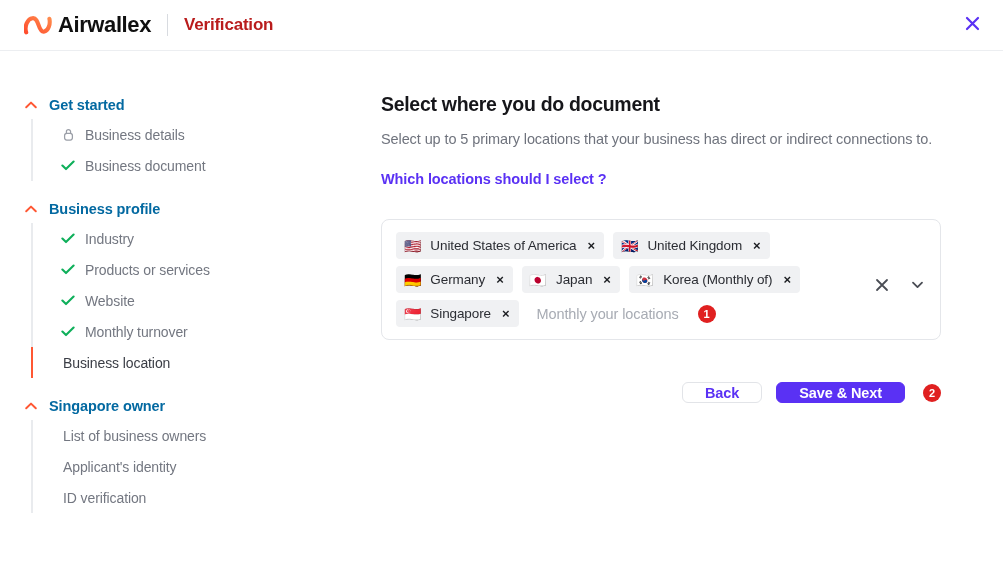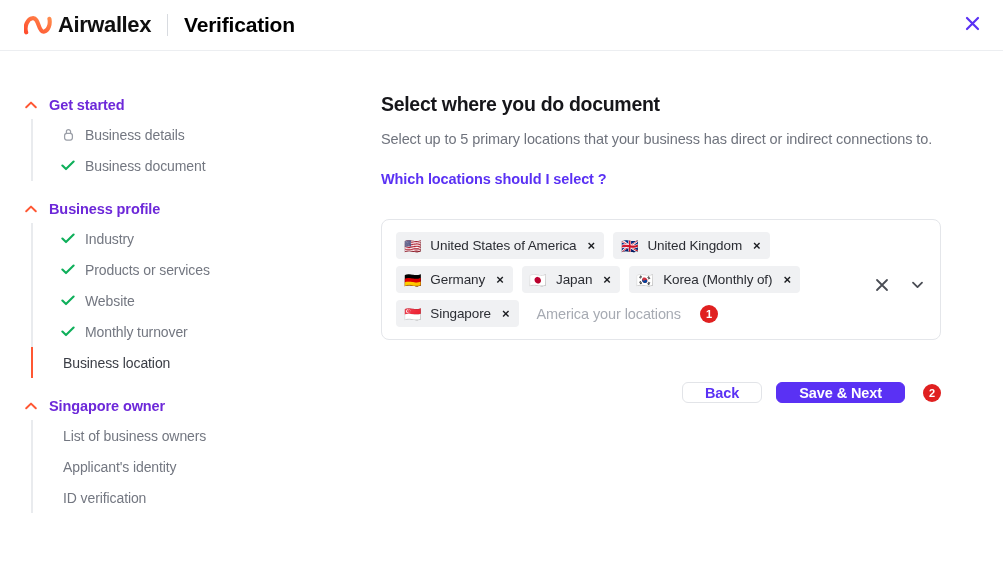--- a/index.html
+++ b/index.html
@@ -30,23 +30,23 @@
     letter-spacing: -0.4px;
     margin-left: 4px;
   }
   .brand-divider {
     width: 1px;
     height: 22px;
     background: #d8dbe0;
     margin: 0 16px;
   }
   .brand-sub {
-    font-size: 21px;
-    font-weight: bold;
-    color: #000000;
+    font-size: 17px;
+    font-weight: bold;
+    color: #b91c1c;
     letter-spacing: -0.2px;
   }
   .close-btn {
     position: absolute;
     right: 18px;
     top: 50%;
     transform: translateY(-50%);
     width: 26px; height: 26px;
     display: flex; align-items: center; justify-content: center;
     background: none; border: none; cursor: pointer;
@@ -71,21 +71,21 @@
   }
   .chev {
     width: 14px; height: 14px;
     margin-right: 11px;
     flex-shrink: 0;
     display: block;
   }
   .section-title {
     font-size: 14.5px;
     font-weight: bold;
-    color: #6d28d9;
+    color: #0369a1;
     letter-spacing: -0.1px;
   }
   .section-items {
     margin-left: 7px;
     border-left: 2px solid #e9ebee;
     padding-left: 0;
   }
   .nav-item {
     display: flex;
     align-items: center;
@@ -430,21 +430,21 @@
           <span>Korea (Monthly of)</span>
           <span class="chip-x">×</span>
         </span>
 
         <span class="chip">
           <span class="flag">🇸🇬</span>
           <span>Singapore</span>
           <span class="chip-x">×</span>
         </span>
 
-        <span class="placeholder">America your locations</span>
+        <span class="placeholder">Monthly your locations</span>
         <span class="badge">1</span>
       </div>
 
       <div class="ms-actions">
         <button class="icon-btn">
           <span>
             <svg width="14" height="14" viewBox="0 0 14 14">
               <path d="M2 2 L12 12 M12 2 L2 12" stroke="#4a4d55" stroke-width="1.8" stroke-linecap="round"></path>
             </svg>
           </span>

